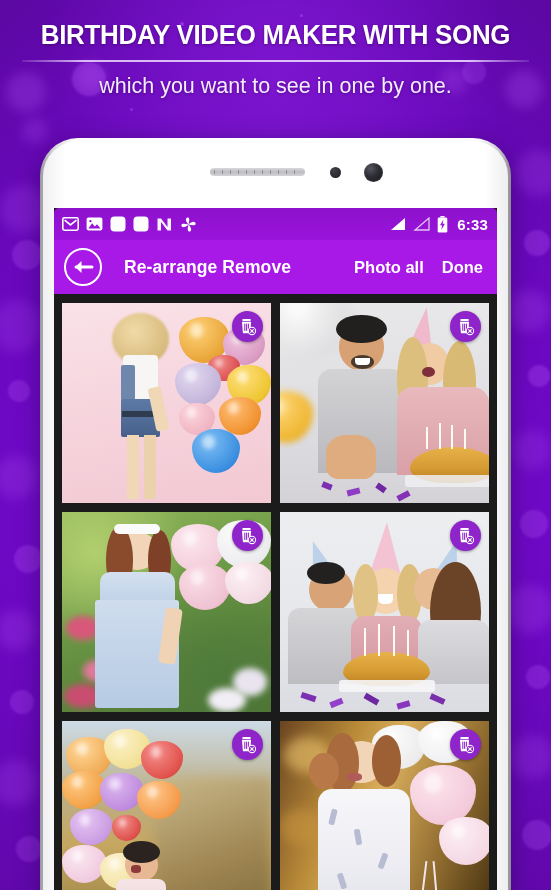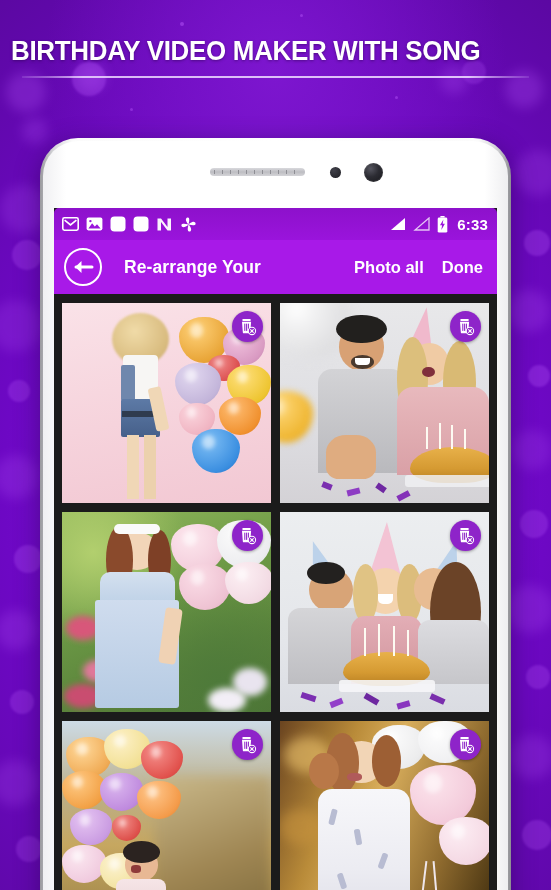--- a/index.html
+++ b/index.html
@@ -29,22 +29,23 @@
     background: #b050f5;
     filter: blur(1px);
     pointer-events: none;
   }
   .bokeh.soft { filter: blur(6px); }
   .bokeh.tiny { filter: blur(0.4px); }
 
   
   #promo-header {
     position: absolute;
-    top: 16px; left: 0; right: 0;
+    top: 0; left: 0; right: 0;
     z-index: 6;
+    text-align: center;
     padding-top: 20px;
   }
   #promo-title {
     font-size: 27px;
     font-weight: bold;
     color: #ffffff;
     letter-spacing: -0.3px;
     font-stretch: condensed;
     transform: scaleX(0.96);
     text-shadow: 0 1px 3px rgba(40,0,70,0.5);
@@ -338,20 +339,21 @@
   <div class="bokeh tiny" style="left:180px;top:22px;  width:4px;  height:4px;  opacity:.55;"></div>
   <div class="bokeh tiny" style="left:300px;top:14px;  width:3px;  height:3px;  opacity:.5;"></div>
   <div class="bokeh tiny" style="left:395px;top:96px;  width:3px;  height:3px;  opacity:.5;"></div>
   <div class="bokeh tiny" style="left:130px;top:108px; width:3px;  height:3px;  opacity:.45;"></div>
 </div>
 
 <div id="promo-header">
   <div id="promo-title">BIRTHDAY VIDEO MAKER WITH SONG</div>
   <div id="promo-divider"></div>
   <div id="promo-subtitle">
+    <span class="sub-line">which you want to see in one by one.</span>
   </div>
 </div>
 
 <div id="phone">
   <div id="phone-body">
 
     <div id="phone-top">
       <div id="speaker-grille"></div>
       <div id="proximity-sensor"></div>
       <div id="front-camera"></div>
@@ -402,21 +404,21 @@
         </div>
       </div>
 
       <div id="toolbar">
         <div id="back-button">
           <svg width="22" height="18" viewBox="0 0 22 18">
             <path d="M20 9 L4 9" stroke="#fff" stroke-width="3" stroke-linecap="round"></path>
             <path d="M9.5 3 L3.2 9 L9.5 15 Z" fill="#fff"></path>
           </svg>
         </div>
-        <div id="toolbar-title">Re-arrange Your</div>
+        <div id="toolbar-title">Re-arrange Remove</div>
         <div id="toolbar-actions">
           <span class="toolbar-action">Photo all</span>
           <span class="toolbar-action">Done</span>
         </div>
       </div>
 
       <div id="photo-grid">
 
         <div class="photo-cell" id="p1">
           <div class="photo-art">

